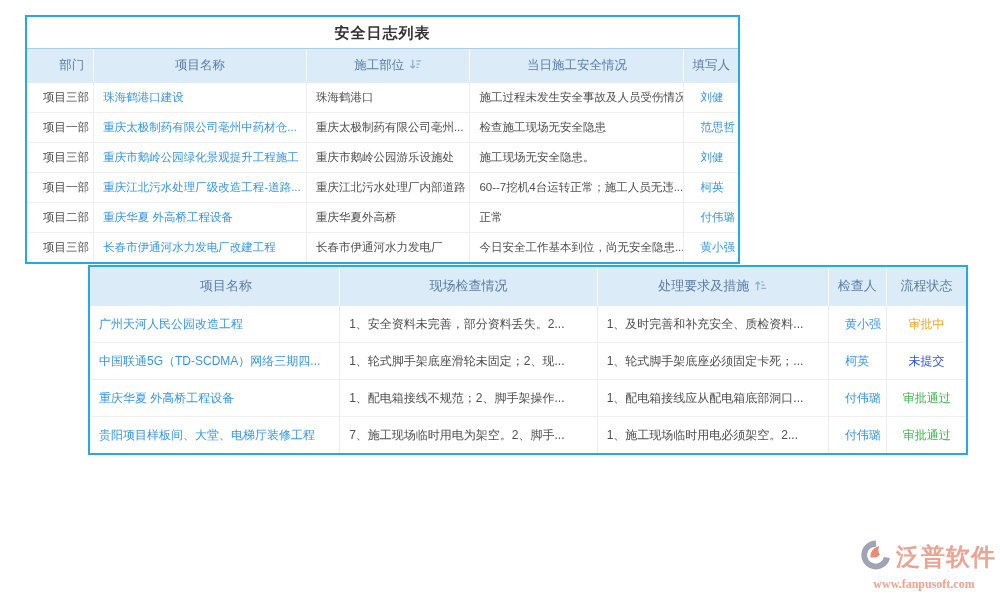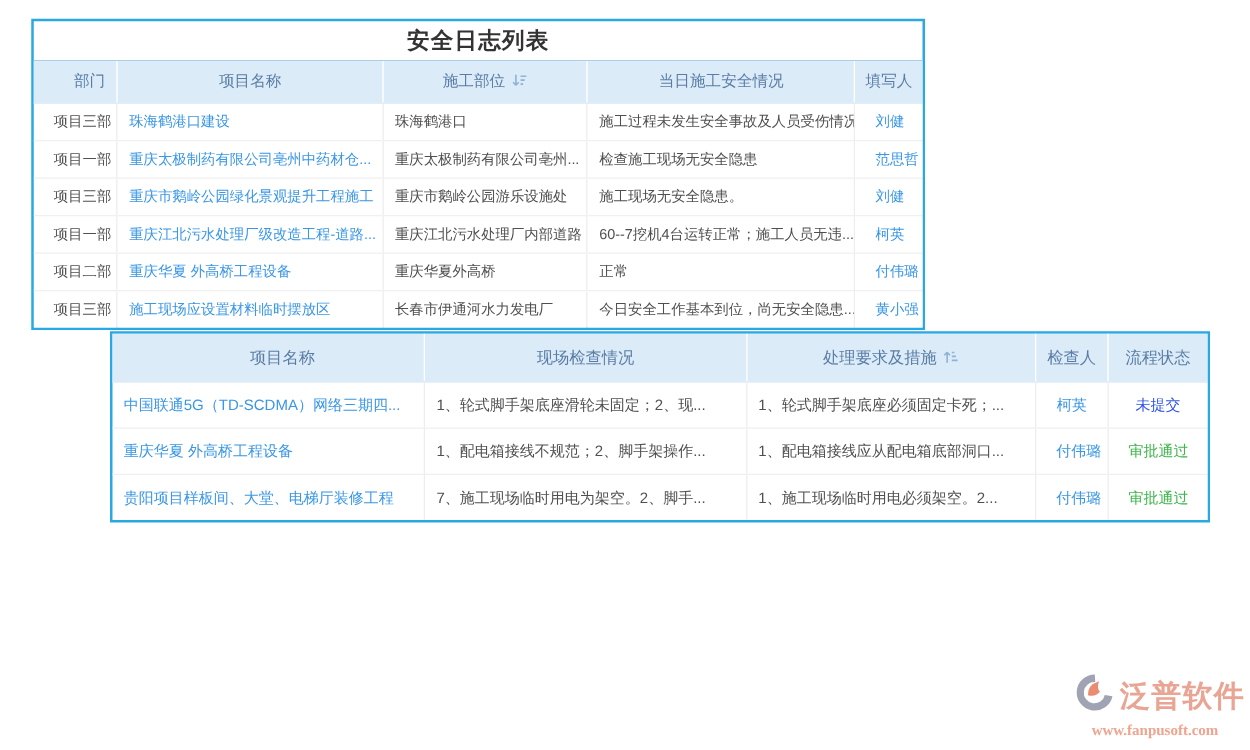--- a/index.html
+++ b/index.html
@@ -12,21 +12,21 @@
     position:absolute;background:#fff;
     border:2px solid #29A9E3;box-sizing:border-box;
   }
   #log-card{left:25px;top:15px;width:715px;}
   #check-card{left:88px;top:265px;width:880px;}
 
   .card-title{
     text-align:center;font-weight:bold;color:#333;
     border-bottom:1px solid #A9CDE9;letter-spacing:1px;
   }
-  #log-card .card-title{height:31px;line-height:31px;font-size:18px;}
+  #log-card .card-title{height:31px;line-height:31px;font-size:15px;}
   #check-card .card-title{height:35px;line-height:35px;font-size:20px;}
 
   table{width:100%;border-collapse:collapse;table-layout:fixed;}
   th{
     background:#DCEBF8;color:#5A7DA6;font-weight:normal;
     text-align:center;border-left:1px solid #ffffff;
     border-bottom:1px solid #E2ECF6;
   }
   th:first-child{border-left:none;padding-left:24px;}
   #log-card th{height:31px;font-size:12.5px;}
@@ -123,21 +123,21 @@
         </tr>
         <tr>
           <td class="al-center t-dark">项目二部</td>
           <td class="al-left t-link">重庆华夏 外高桥工程设备</td>
           <td class="al-left t-dark">重庆华夏外高桥</td>
           <td class="al-left t-dark">正常</td>
           <td class="al-center t-link">付伟璐</td>
         </tr>
         <tr>
           <td class="al-center t-dark">项目三部</td>
-          <td class="al-left t-link">施工现场应设置材料临时摆放区</td>
+          <td class="al-left t-link">长春市伊通河水力发电厂改建工程</td>
           <td class="al-left t-dark">长春市伊通河水力发电厂</td>
           <td class="al-left t-dark">今日安全工作基本到位，尚无安全隐患...</td>
           <td class="al-center t-link">黄小强</td>
         </tr>
       </tbody>
   </table>
 </section>
 
 <section class="card" id="check-card">
   <table>
@@ -156,20 +156,27 @@
                 <g stroke="#8FB3D4" stroke-width="1.4" fill="none">
                   <path d="M4 12 V3 M4 3 l-2.4 2.6 M4 3 l2.4 2.6"></path>
                   <path d="M8 3.2 h2.2 M8 6.6 h3.6 M8 10 h5"></path>
                 </g>
               </svg></span></th>
           <th><span>检查人</span></th>
           <th><span>流程状态</span></th>
         </tr>
       </thead>
     <tbody>
+        <tr>
+          <td class="al-left t-link">广州天河人民公园改造工程</td>
+          <td class="al-left t-dark">1、安全资料未完善，部分资料丢失。2...</td>
+          <td class="al-left t-dark">1、及时完善和补充安全、质检资料...</td>
+          <td class="al-center t-link">黄小强</td>
+          <td class="al-center status-pending">审批中</td>
+        </tr>
         <tr>
           <td class="al-left t-link">中国联通5G（TD-SCDMA）网络三期四...</td>
           <td class="al-left t-dark">1、轮式脚手架底座滑轮未固定；2、现...</td>
           <td class="al-left t-dark">1、轮式脚手架底座必须固定卡死；...</td>
           <td class="al-center t-link">柯英</td>
           <td class="al-center status-unsubmitted">未提交</td>
         </tr>
         <tr>
           <td class="al-left t-link">重庆华夏 外高桥工程设备</td>
           <td class="al-left t-dark">1、配电箱接线不规范；2、脚手架操作...</td>

